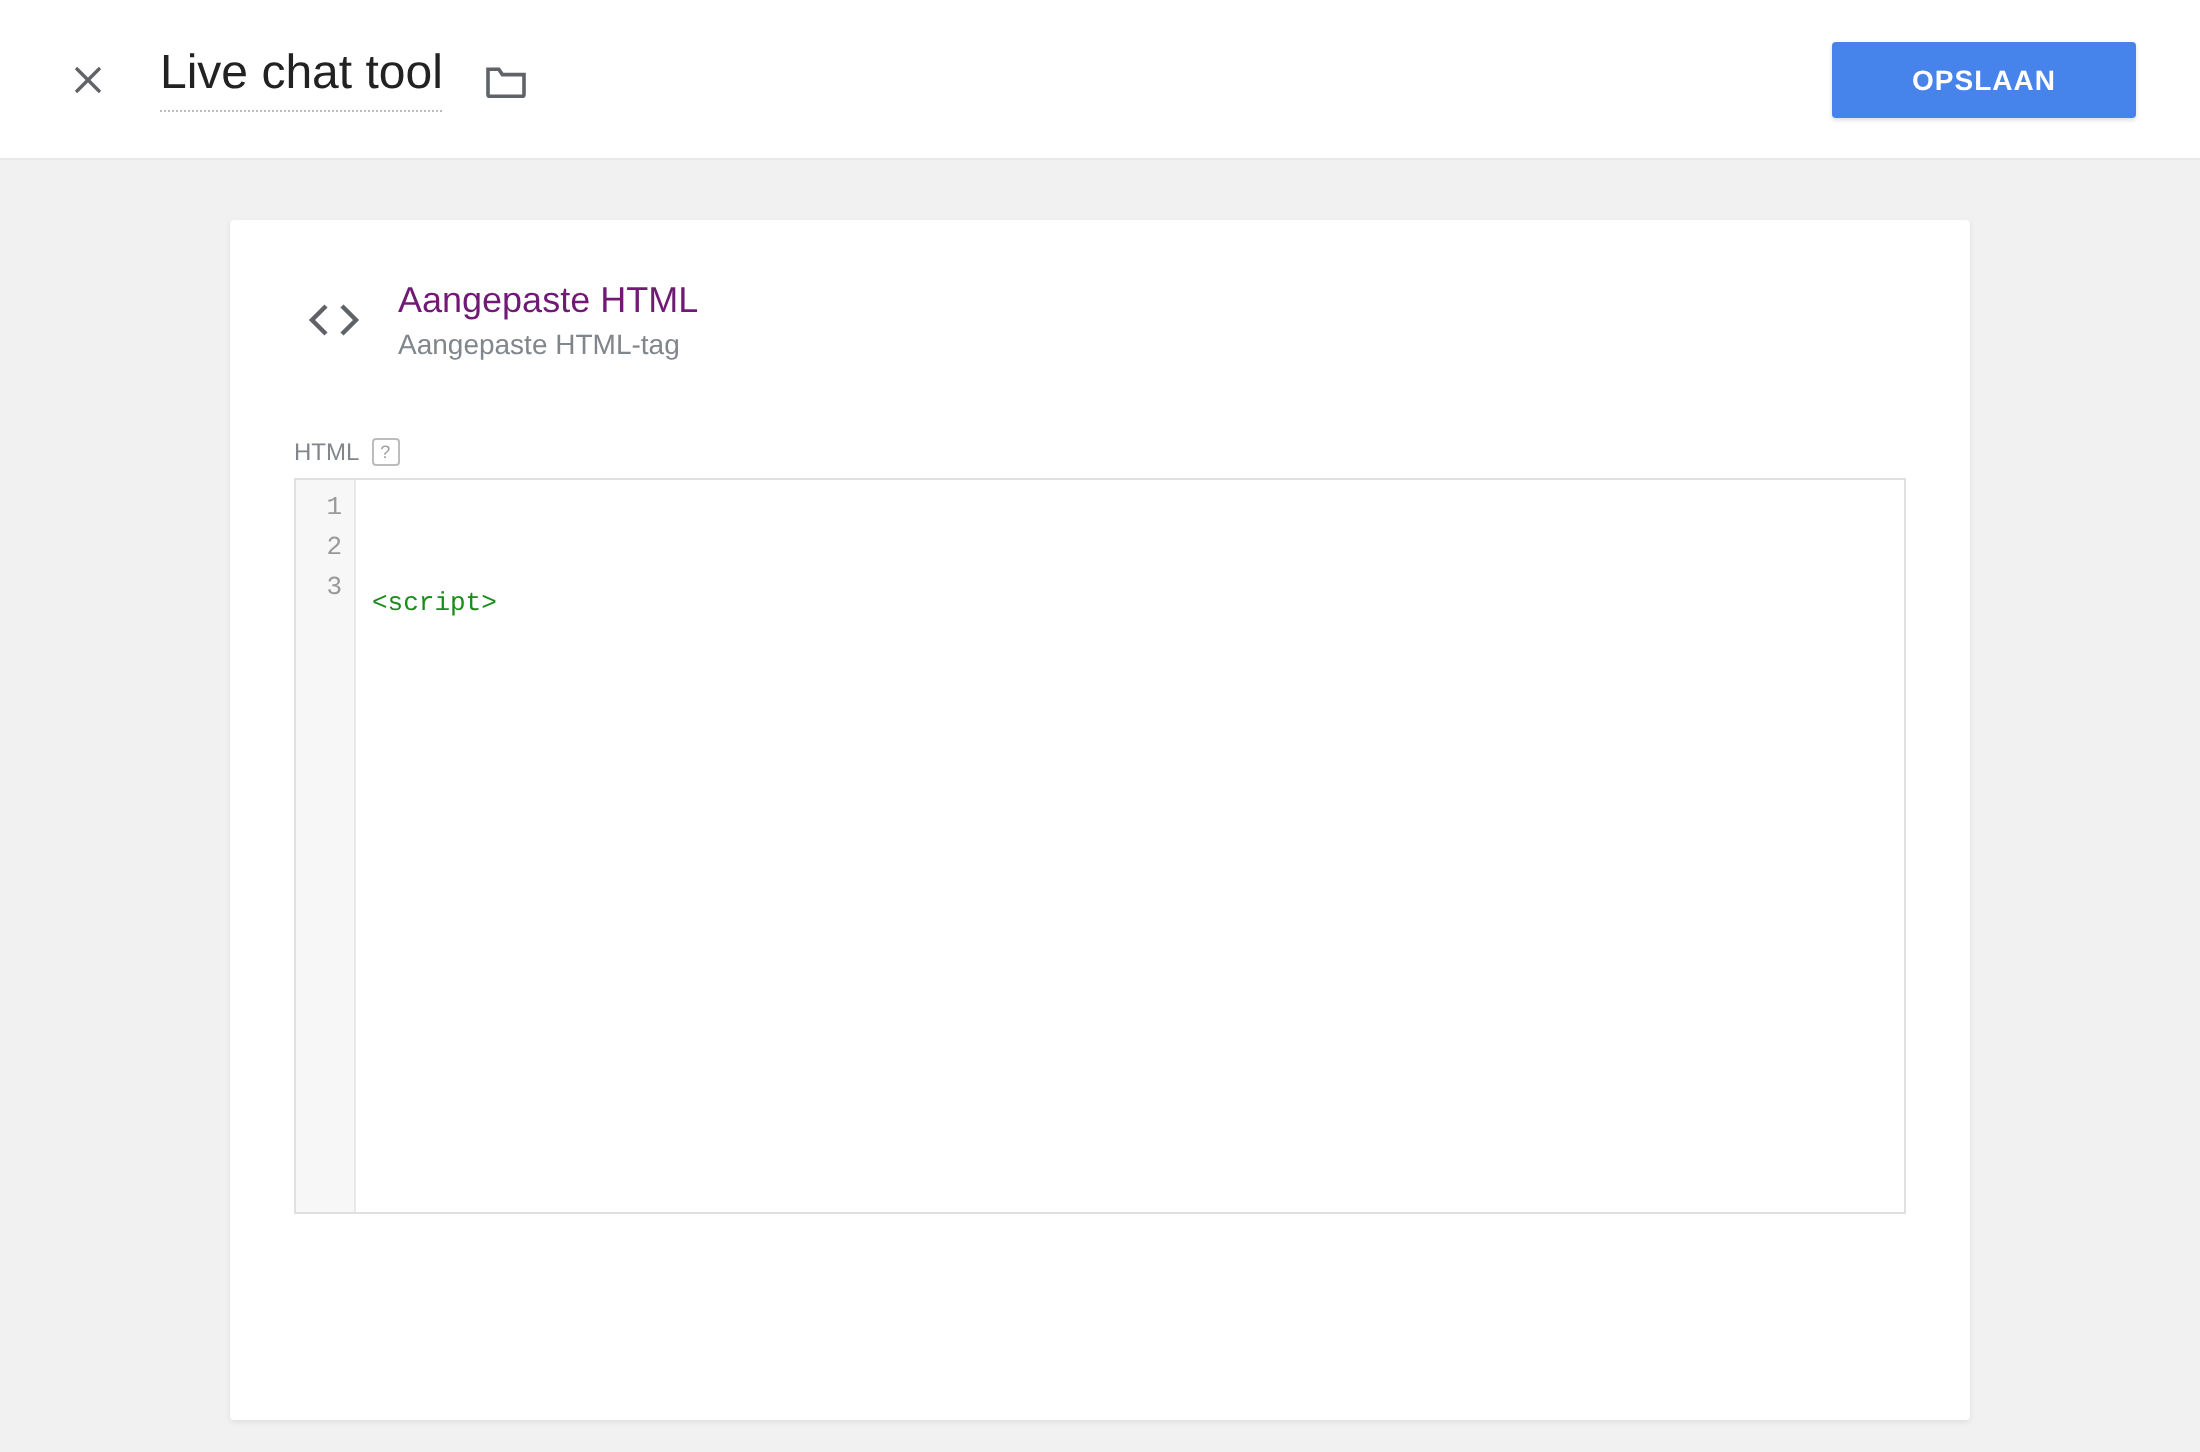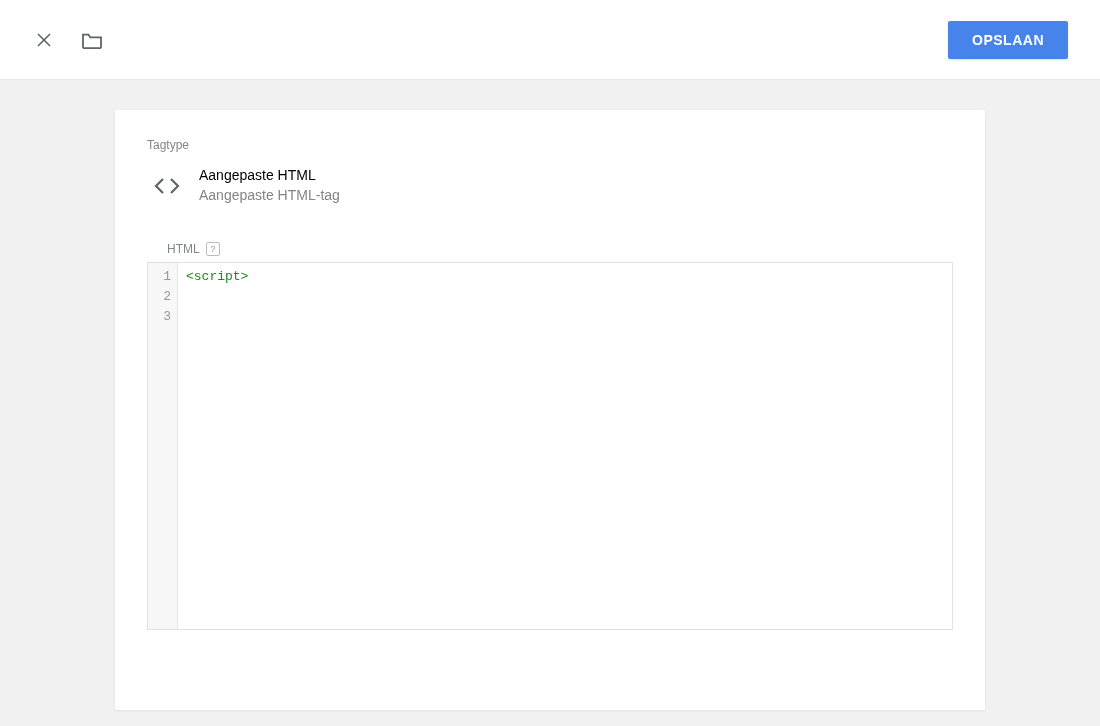--- a/index.html
+++ b/index.html
@@ -48,21 +48,21 @@
     }
     .folder-icon svg { width: 22px; height: 18px; }
     .spacer { flex: 1; }
     .save-button {
       background: #4683ea;
       color: #fff;
       border: none;
       font-size: 14px;
       font-weight: 600;
       letter-spacing: 0.5px;
-      padding: 11px 24px;
+      padding: 11px 40px;
       border-radius: 2px;
       cursor: pointer;
       box-shadow: 0 1px 2px rgba(0,0,0,0.15);
     }
     .content {
       padding: 30px 115px 0 115px;
     }
     .card {
       background: #fff;
       border-radius: 2px;
@@ -92,40 +92,39 @@
       height: 40px;
       display: flex;
       align-items: center;
       justify-content: center;
       margin-right: 12px;
       color: #5f6368;
     }
     .code-icon svg { width: 26px; height: 18px; }
     .tagtype-text { display: flex; flex-direction: column; }
     .tagtype-name {
-      font-size: 14px;
-      color: #000000;
+      font-size: 18px;
+      color: #701a75;
       font-weight: 500;
       line-height: 1.4;
     }
     .tagtype-desc {
       font-size: 14px;
       color: #80868b;
       line-height: 1.4;
     }
     .html-label-row {
       display: flex;
       align-items: center;
       margin-bottom: 6px;
     }
     .html-label {
       font-size: 12px;
       color: #80868b;
       margin-right: 6px;
-      margin-left: 20px;
     }
     .help-icon {
       width: 14px;
       height: 14px;
       border: 1px solid #bdbdbd;
       border-radius: 2px;
       font-size: 9px;
       color: #9e9e9e;
       display: flex;
       align-items: center;
@@ -147,46 +146,47 @@
       color: #999;
       padding: 4px 6px 4px 14px;
       user-select: none;
       min-width: 30px;
     }
     .code-area {
       padding: 4px 8px;
       flex: 1;
       white-space: pre;
       color: #333;
+      margin-top: 48px;
     }
     .tag-color { color: #1a8c1a; }
     .text-color { color: #333; }
   </style>
 </head>
 <body>
 
 <div class="header">
   <div class="close-icon">
     <svg viewBox="0 0 24 24" fill="none" stroke="currentColor" stroke-width="2.2">
       <line x1="4" y1="4" x2="20" y2="20"></line>
       <line x1="20" y1="4" x2="4" y2="20"></line>
     </svg>
   </div>
+  <div class="page-title">Live chat tool</div>
   <div class="folder-icon">
     <svg viewBox="0 0 24 20" fill="none" stroke="currentColor" stroke-width="2">
       <path d="M2 4 h6 l2 3 h12 v11 a1 1 0 0 1 -1 1 H3 a1 1 0 0 1 -1 -1 Z"></path>
     </svg>
   </div>
   <div class="spacer"></div>
   <button class="save-button">OPSLAAN</button>
 </div>
 
 <div class="content">
   <div class="card">
-    <div class="subsection-label">Tagtype</div>
     <div class="tagtype-row">
       <div class="code-icon">
         <svg viewBox="0 0 26 18" fill="none" stroke="currentColor" stroke-width="2.2">
           <polyline points="9,2 2,9 9,16"></polyline>
           <polyline points="17,2 24,9 17,16"></polyline>
         </svg>
       </div>
       <div class="tagtype-text">
         <div class="tagtype-name">Aangepaste HTML</div>
         <div class="tagtype-desc">Aangepaste HTML-tag</div>

